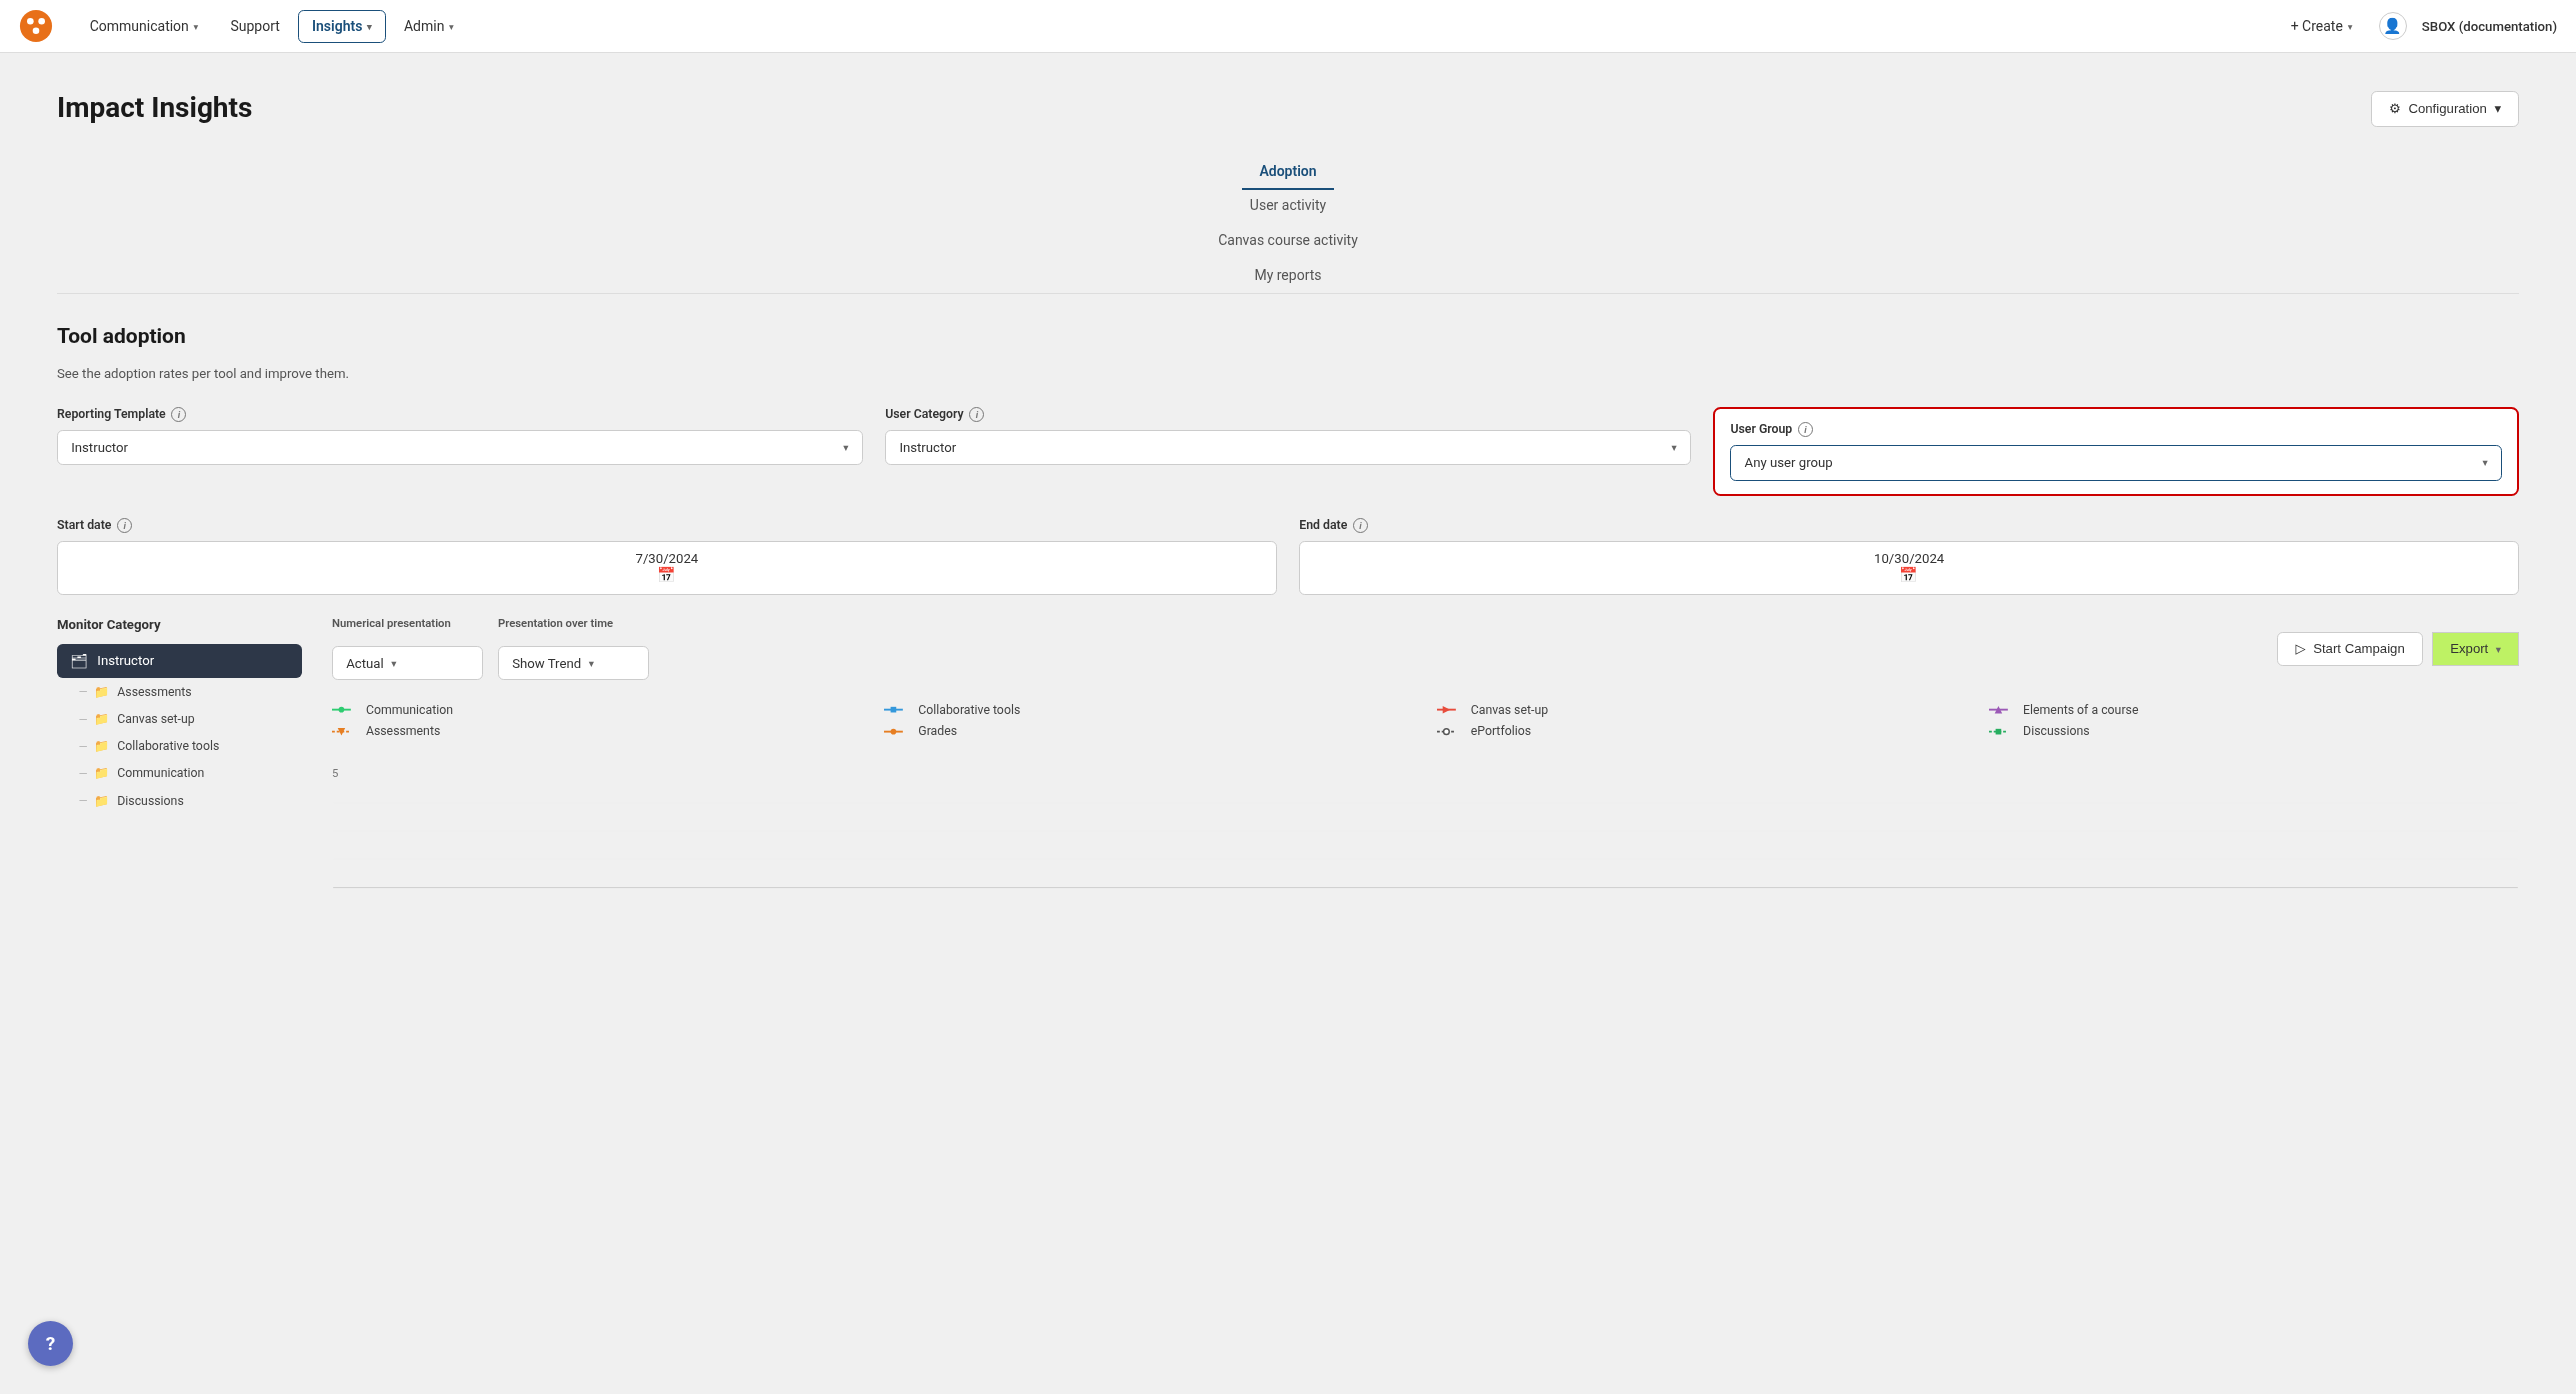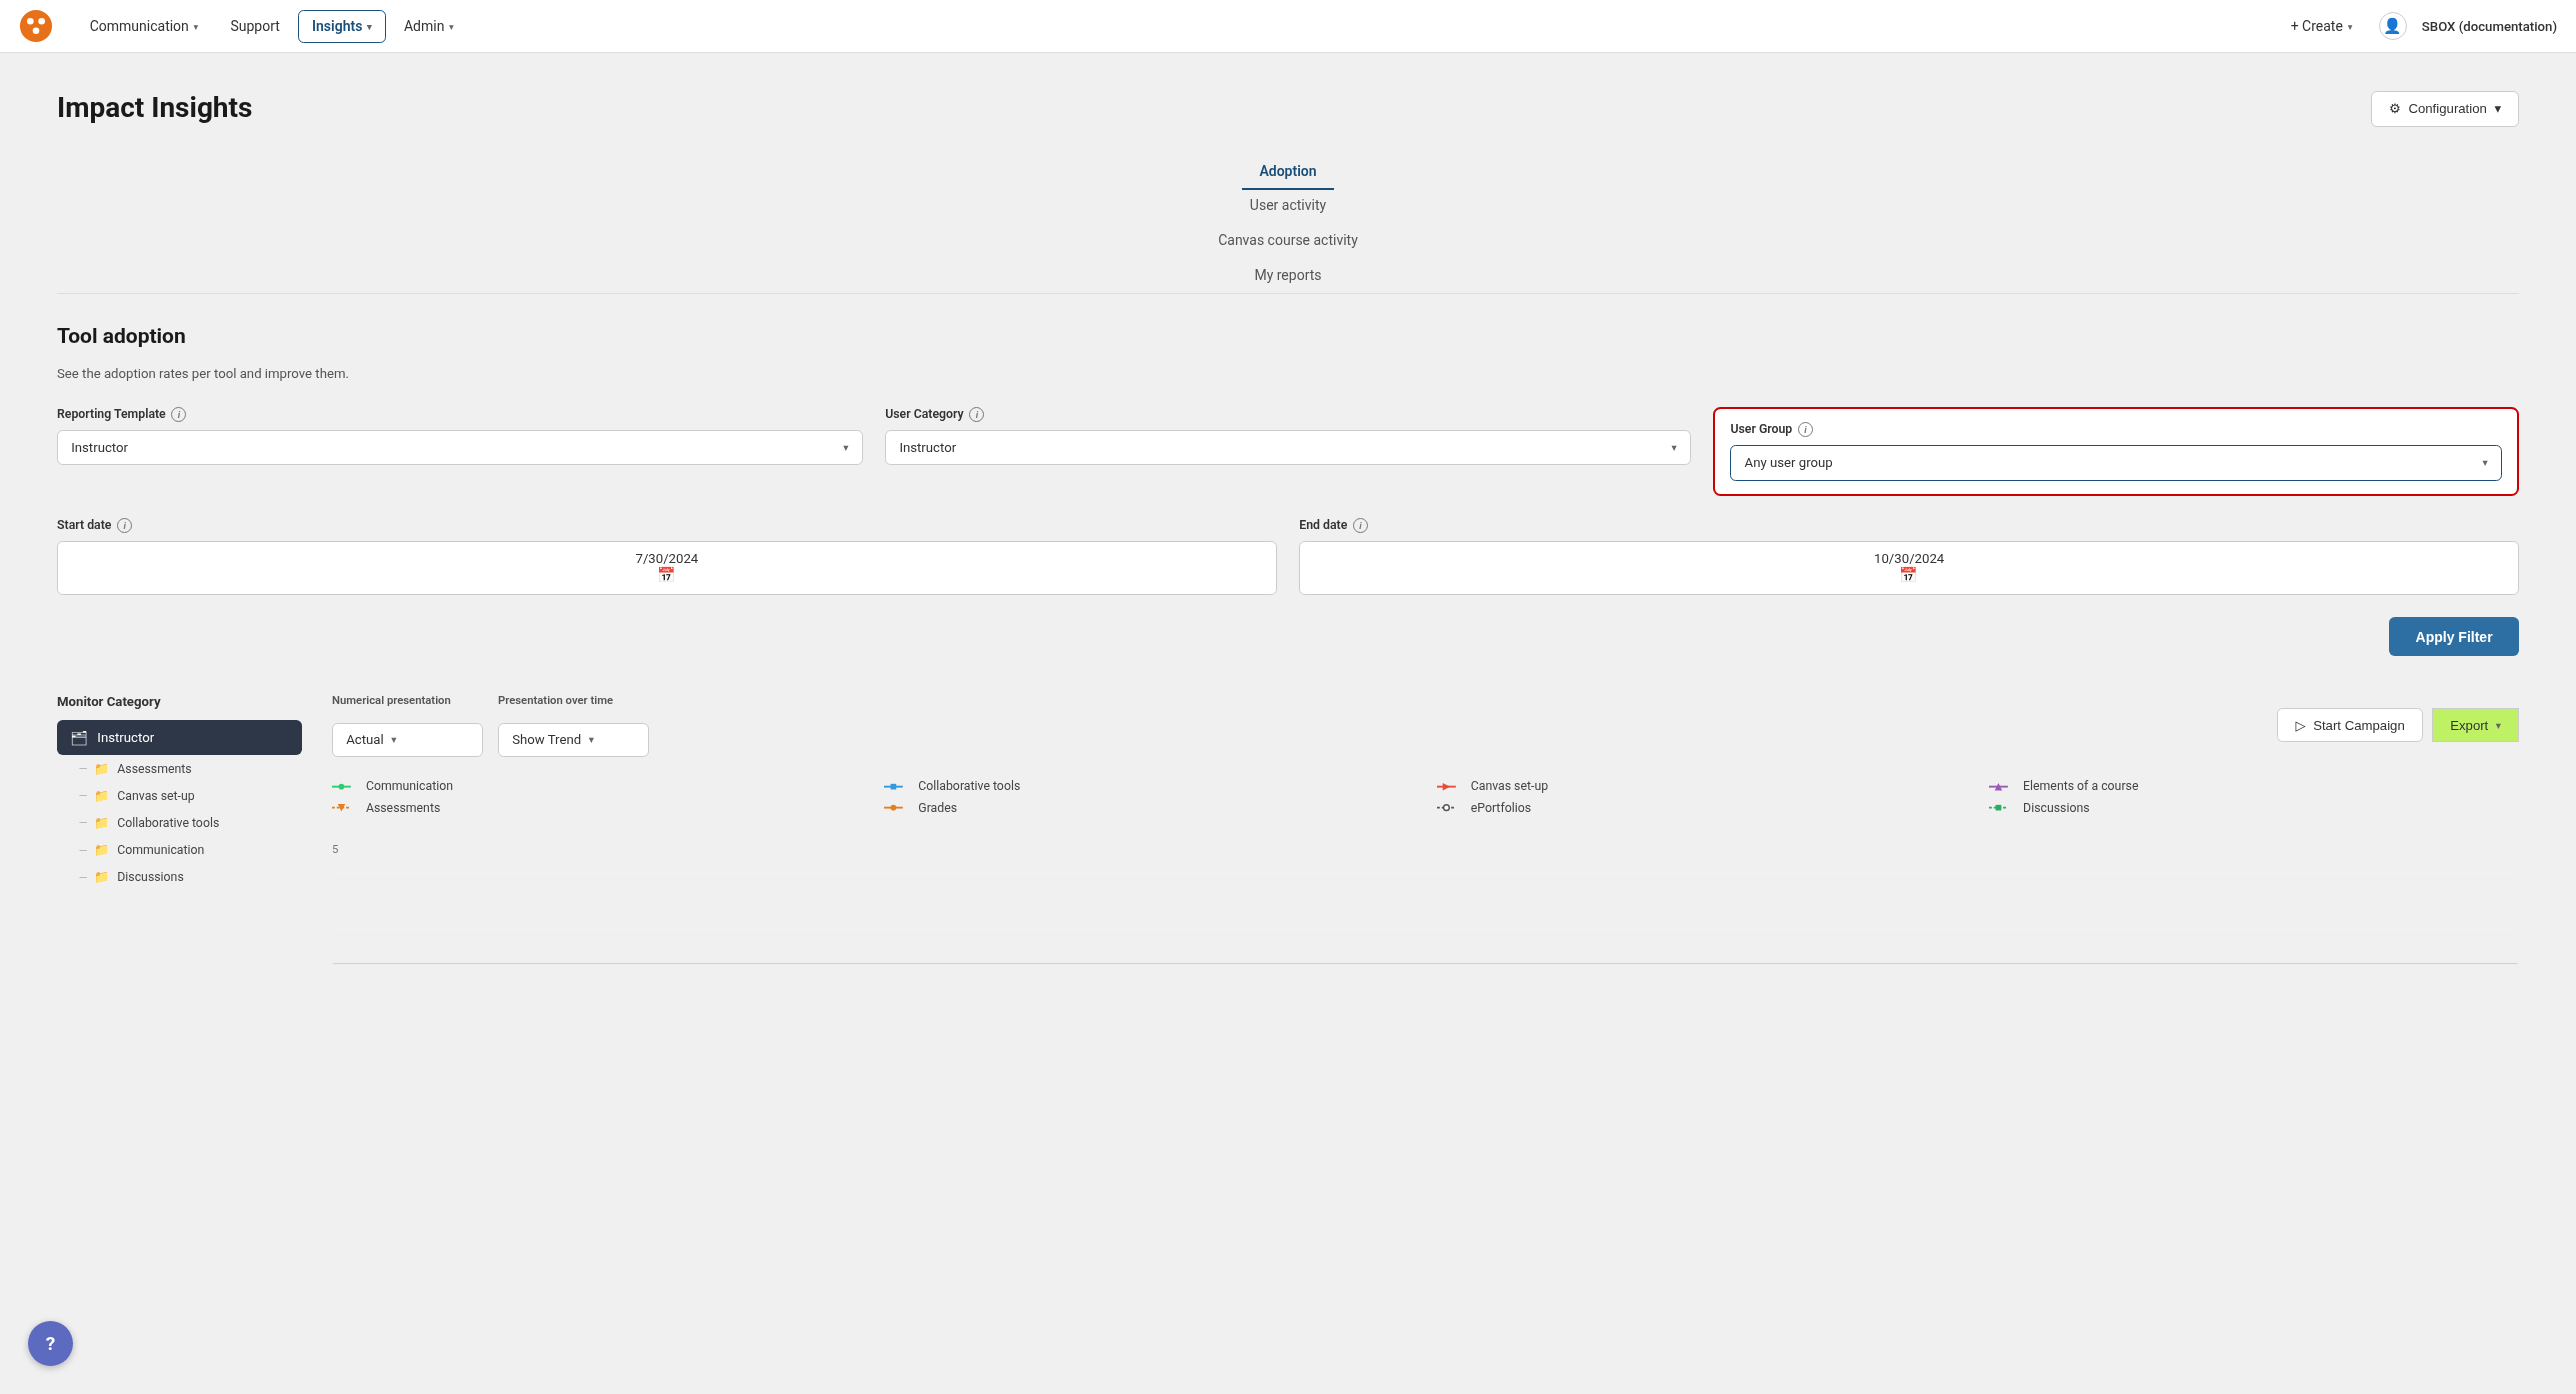--- a/index.html
+++ b/index.html
@@ -546,23 +546,20 @@
         <span>End date</span>
         <span class="info-icon">i</span>
       </div>
       <div class="date-input">
         <span>10/30/2024</span>
         <span class="cal-icon">📅</span>
       </div>
     </div>
   </div>
 
-  <div class="apply-row">
-    <button class="apply-btn">Apply Filter</button>
-  </div>
 
   <div class="bottom-panel">
 
     <div class="monitor-panel">
       <div class="monitor-panel-title">Monitor Category</div>
       <div class="monitor-item active">
         <span class="folder-icon">🗂</span>
         <span>Instructor</span>
       </div>
       <div class="monitor-sub-items">

